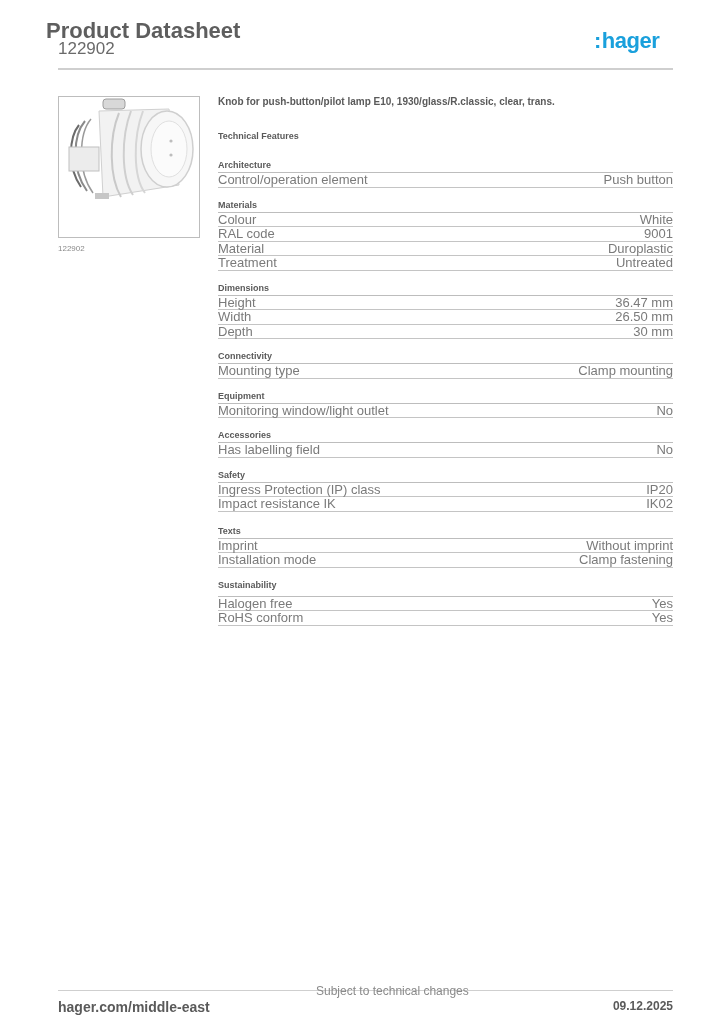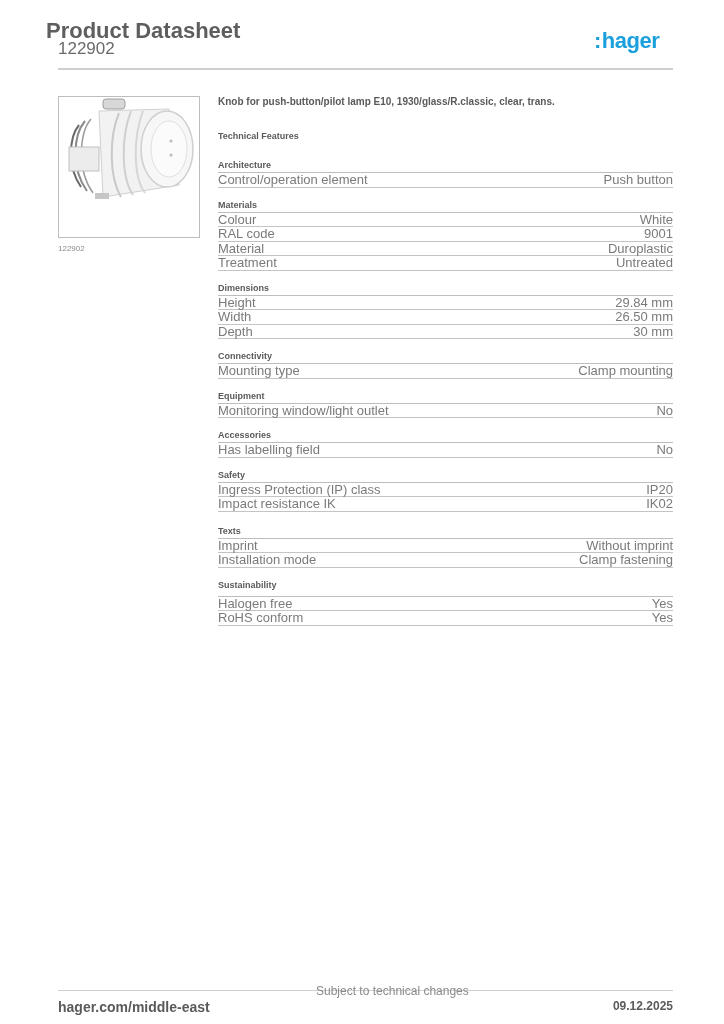--- a/index.html
+++ b/index.html
@@ -113,21 +113,21 @@
     <div class="row">
         <span>Treatment</span>
         <span class="val">Untreated</span>
       </div>
   </div>
 
   <div class="section">
     <div class="section-title">Dimensions</div>
     <div class="row">
         <span>Height</span>
-        <span class="val">29.84 mm</span>
+        <span class="val">36.47 mm</span>
       </div>
     <div class="row">
         <span>Width</span>
         <span class="val">26.50 mm</span>
       </div>
     <div class="row">
         <span>Depth</span>
         <span class="val">30 mm</span>
       </div>
   </div>

